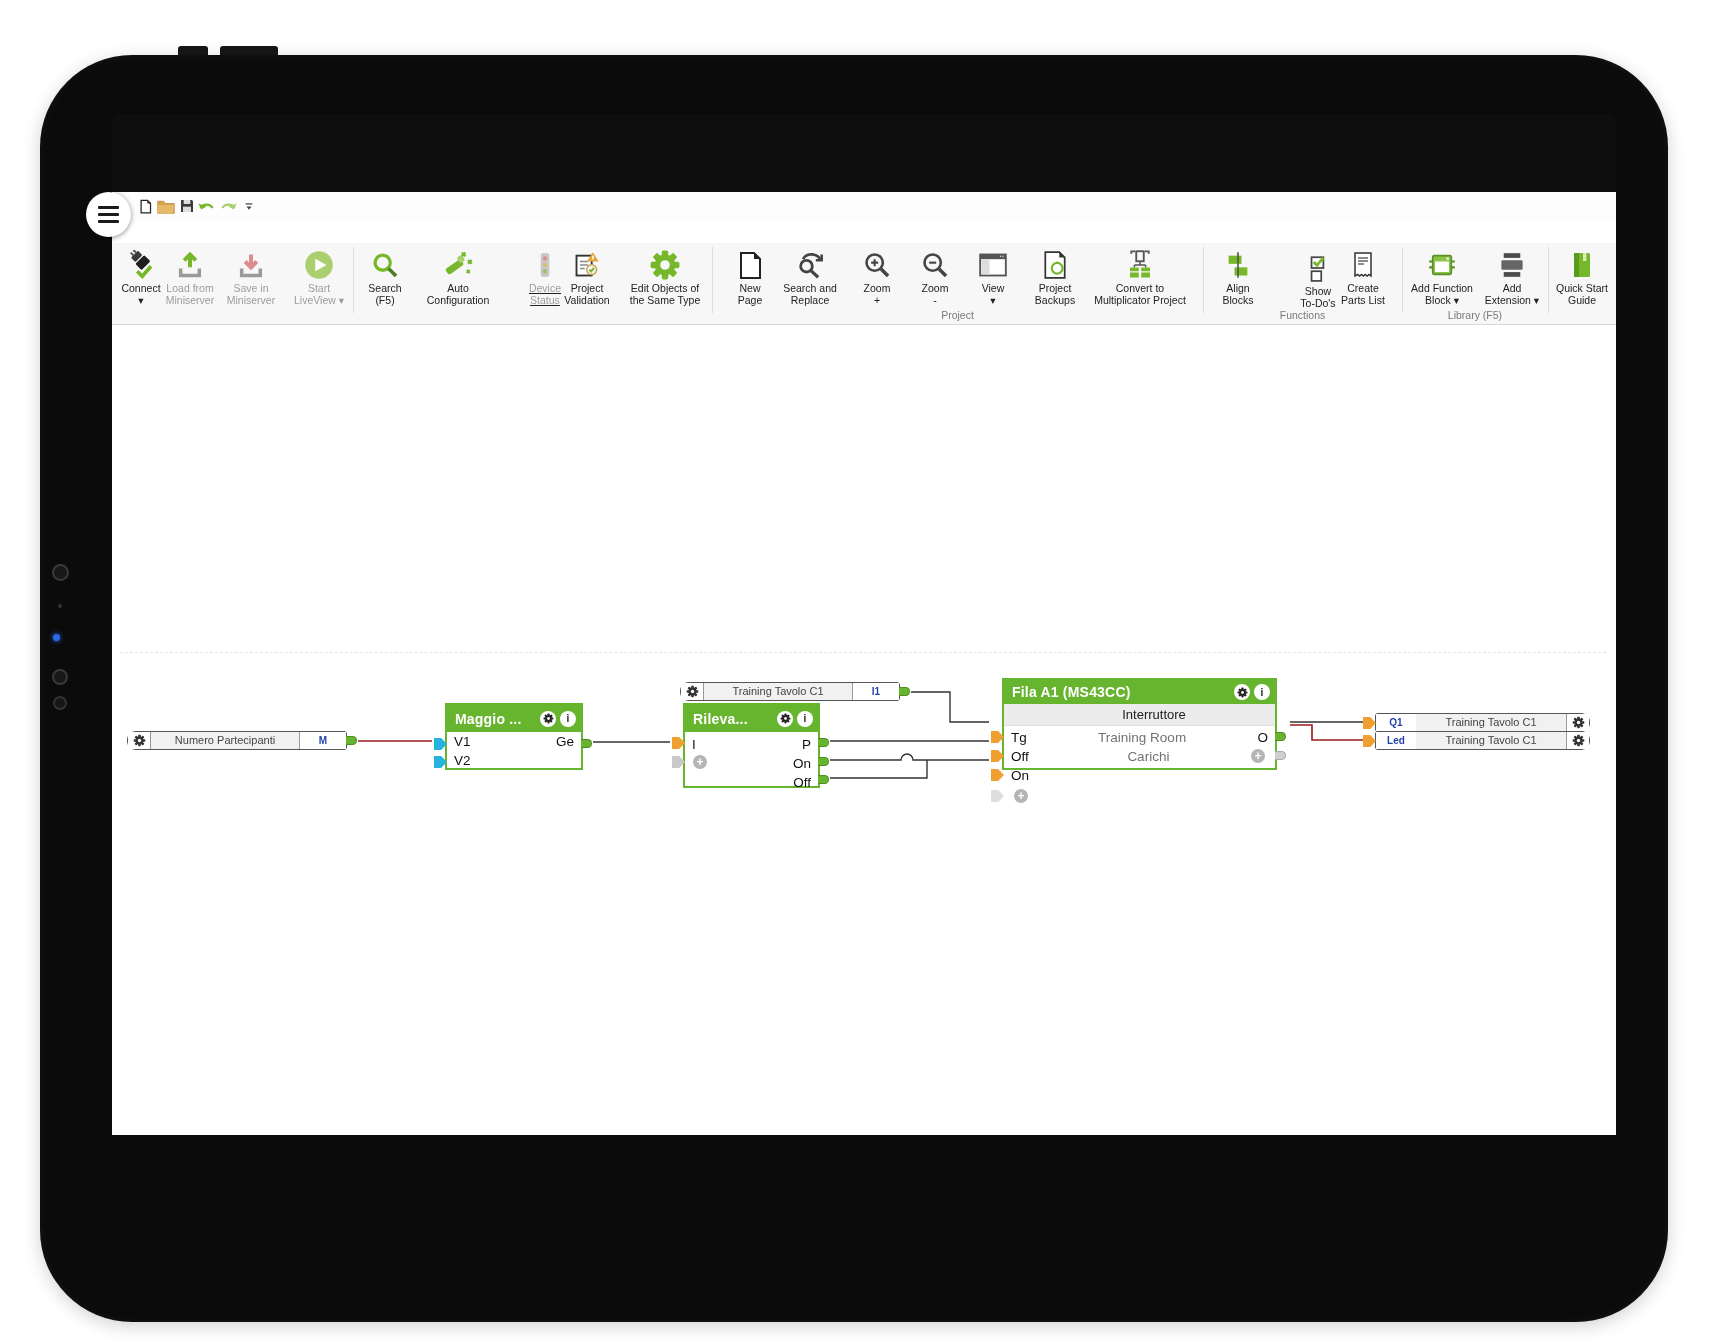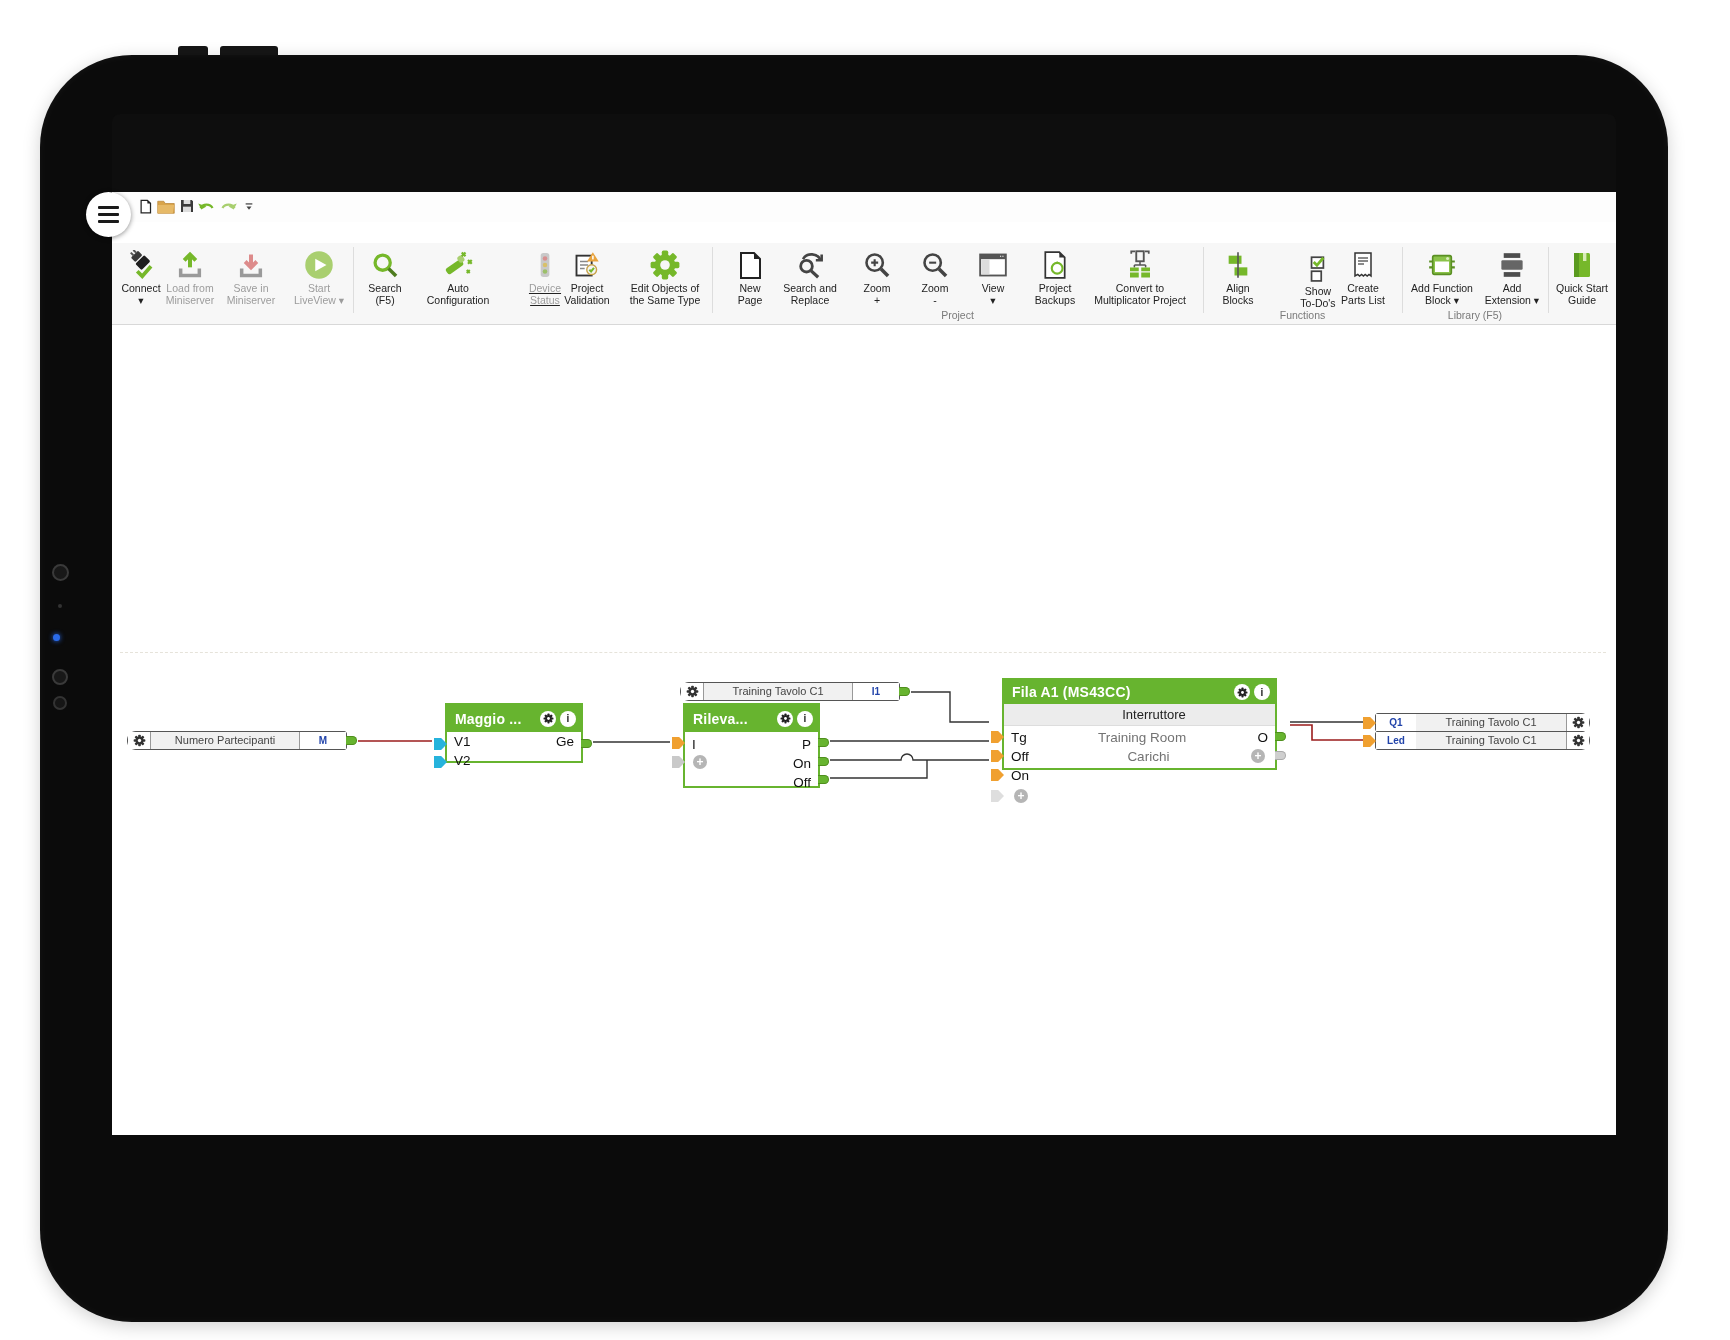--- a/index.html
+++ b/index.html
@@ -435,21 +435,21 @@
               <circle cx="10" cy="10" r="6"></circle>
             </g>
             <circle cx="10" cy="10" r="2.6" fill="#fff"></circle>
           </svg>
         </span>
       <span class="plabel">Numero Partecipanti</span>
       <span class="pport">M</span>
       <span class="nub" style="top:4px;"></span>
     </div>
 
-    <div class="blk fblock" style="left:333px;top:511px;width:138px;height:60px;">
+    <div class="blk fblock" style="left:333px;top:511px;width:138px;height:67px;">
       <div class="fhead" style="height:27px;">
         <span class="ttl">Maggio ...</span>
         <span class="hcirc">
             <svg width="11" height="11" viewBox="0 0 20 20">
               <g fill="#222">
                 <rect x="8" y="1" width="4" height="18" rx="1.2"></rect>
                 <rect x="8" y="1" width="4" height="18" rx="1.2" transform="rotate(45 10 10)"></rect>
                 <rect x="8" y="1" width="4" height="18" rx="1.2" transform="rotate(90 10 10)"></rect>
                 <rect x="8" y="1" width="4" height="18" rx="1.2" transform="rotate(135 10 10)"></rect>
                 <circle cx="10" cy="10" r="6"></circle>

